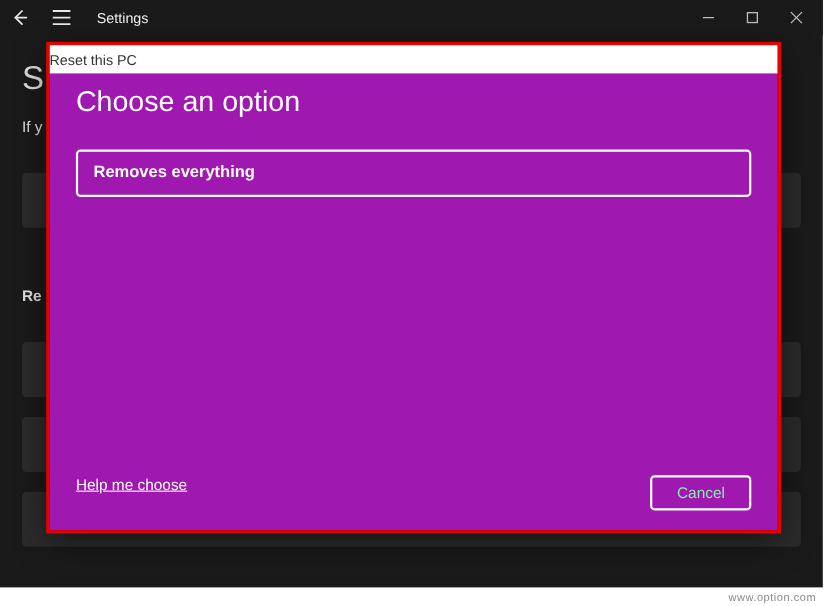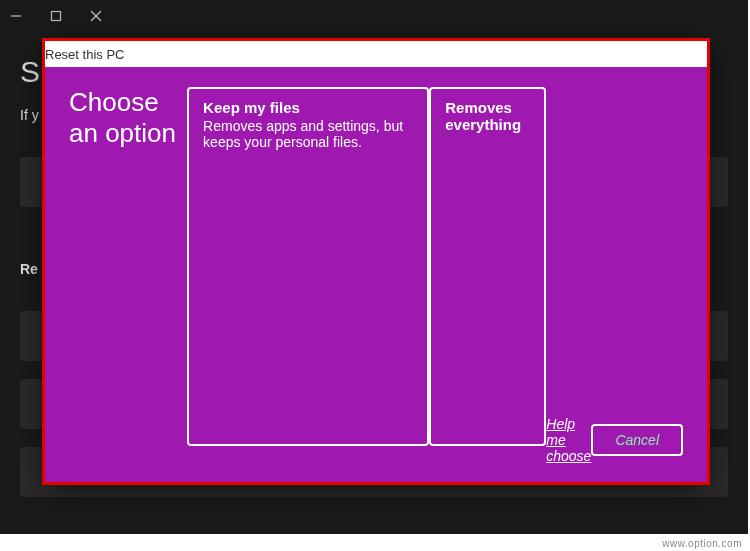--- a/index.html
+++ b/index.html
@@ -106,24 +106,24 @@
     background: #fff;
     color: #333;
     font-size: 13px;
     display: flex;
     align-items: center;
   }
   .dialog-body {
     flex: 1;
     background: #9f18af;
     color: #fff;
-    padding: 20px 24px 18px 24px;
+    padding: 10px 24px 18px 24px;
     position: relative;
     display: flex;
-    flex-direction: row;
+    flex-direction: column;
   }
   .dialog-title {
     font-size: 26px;
     font-weight: 400;
     font-family: "Segoe UI Light","Segoe UI",Arial,sans-serif;
     margin-bottom: 28px;
   }
   .option {
     border: 2px solid #fff;
     border-radius: 4px;
@@ -136,23 +136,22 @@
     font-weight: 600;
   }
   .option-desc {
     font-size: 14px;
     font-weight: 400;
     margin-top: 2px;
   }
   .dialog-footer {
     margin-top: auto;
     display: flex;
-    align-items: center;
+    align-items: flex-start;
     justify-content: space-between;
-    font-style: italic;
   }
   .help-link {
     color: #fff;
     font-size: 14px;
     text-decoration: underline;
     cursor: pointer;
   }
   .cancel-btn {
     border: 2px solid #fff;
     border-radius: 4px;
@@ -172,20 +171,36 @@
     z-index: 60;
     font-family: Arial, sans-serif;
   }
 </style>
 </head>
 <body>
 
 <div class="window">
 
   <div class="titlebar">
+    <div class="titlebar-left">
+      <div class="icon-btn">
+        <svg width="16" height="16" viewBox="0 0 16 16">
+          <path d="M10 2 L4 8 L10 14" stroke="#e8e8e8" stroke-width="1.6" fill="none" stroke-linecap="round" stroke-linejoin="round"></path>
+          <line x1="4" y1="8" x2="14" y2="8" stroke="#e8e8e8" stroke-width="1.6" stroke-linecap="round"></line>
+        </svg>
+      </div>
+      <div class="icon-btn">
+        <svg width="18" height="14" viewBox="0 0 18 14">
+          <line x1="1" y1="1" x2="17" y2="1" stroke="#e8e8e8" stroke-width="1.6"></line>
+          <line x1="1" y1="7" x2="17" y2="7" stroke="#e8e8e8" stroke-width="1.6"></line>
+          <line x1="1" y1="13" x2="17" y2="13" stroke="#e8e8e8" stroke-width="1.6"></line>
+        </svg>
+      </div>
+      <div class="app-title">Settings</div>
+    </div>
     <div class="win-controls">
       <div class="wc">
         <svg width="12" height="12" viewBox="0 0 12 12">
           <line x1="1" y1="6" x2="11" y2="6" stroke="#bdbdbd" stroke-width="1.2"></line>
         </svg>
       </div>
       <div class="wc">
         <svg width="12" height="12" viewBox="0 0 12 12">
           <rect x="1.5" y="1.5" width="9" height="9" stroke="#bdbdbd" stroke-width="1.2" fill="none"></rect>
         </svg>
@@ -207,24 +222,20 @@
     <div class="row"></div>
     <div class="row" style="margin-top:18px"></div>
     <div class="row" style="margin-top:18px"></div>
   </div>
 
   <div class="dialog">
     <div class="dialog-head">Reset this PC</div>
     <div class="dialog-body">
       <div class="dialog-title">Choose an option</div>
 
-      <div class="option">
-        <div class="option-title">Keep my files</div>
-        <div class="option-desc">Removes apps and settings, but keeps your personal files.</div>
-      </div>
 
       <div class="option">
         <div class="option-title">Removes everything</div>
       </div>
 
       <div class="dialog-footer">
         <span class="help-link">Help me choose</span>
         <span class="cancel-btn">Cancel</span>
       </div>
     </div>

